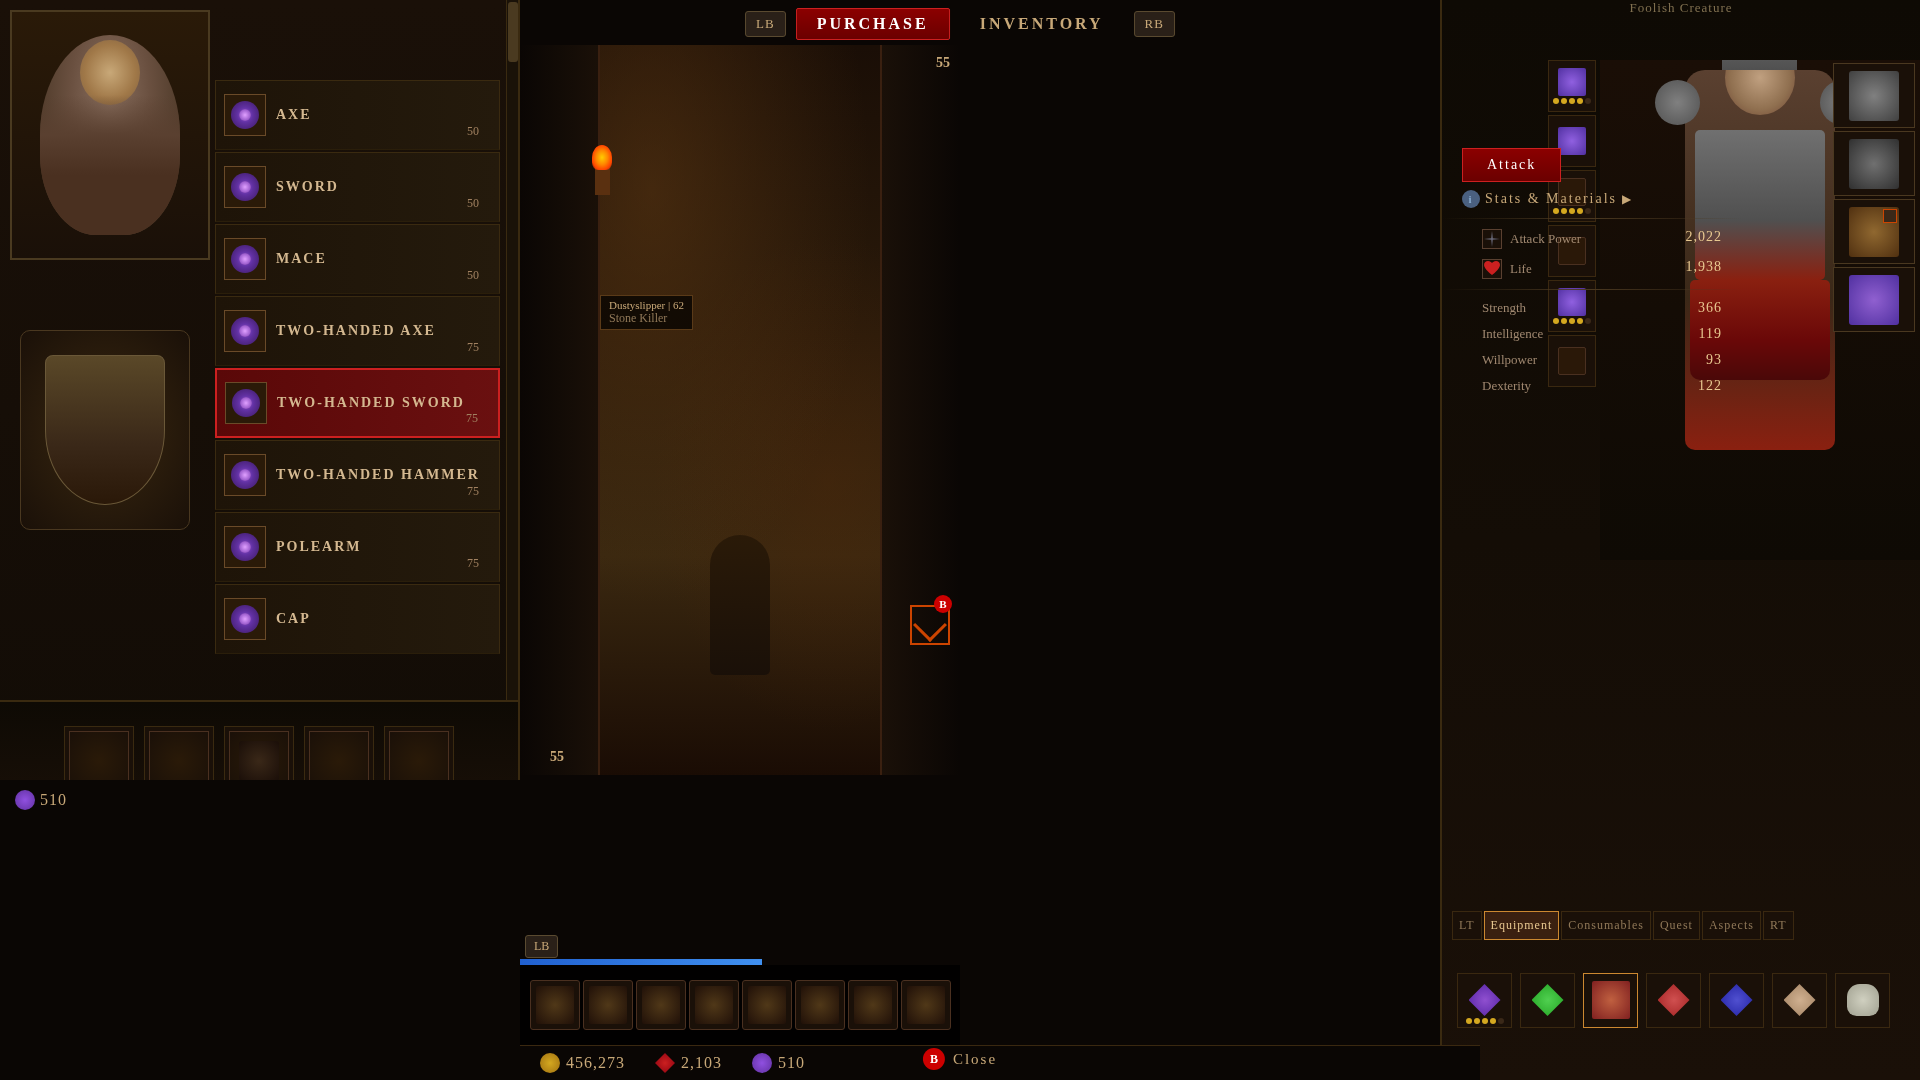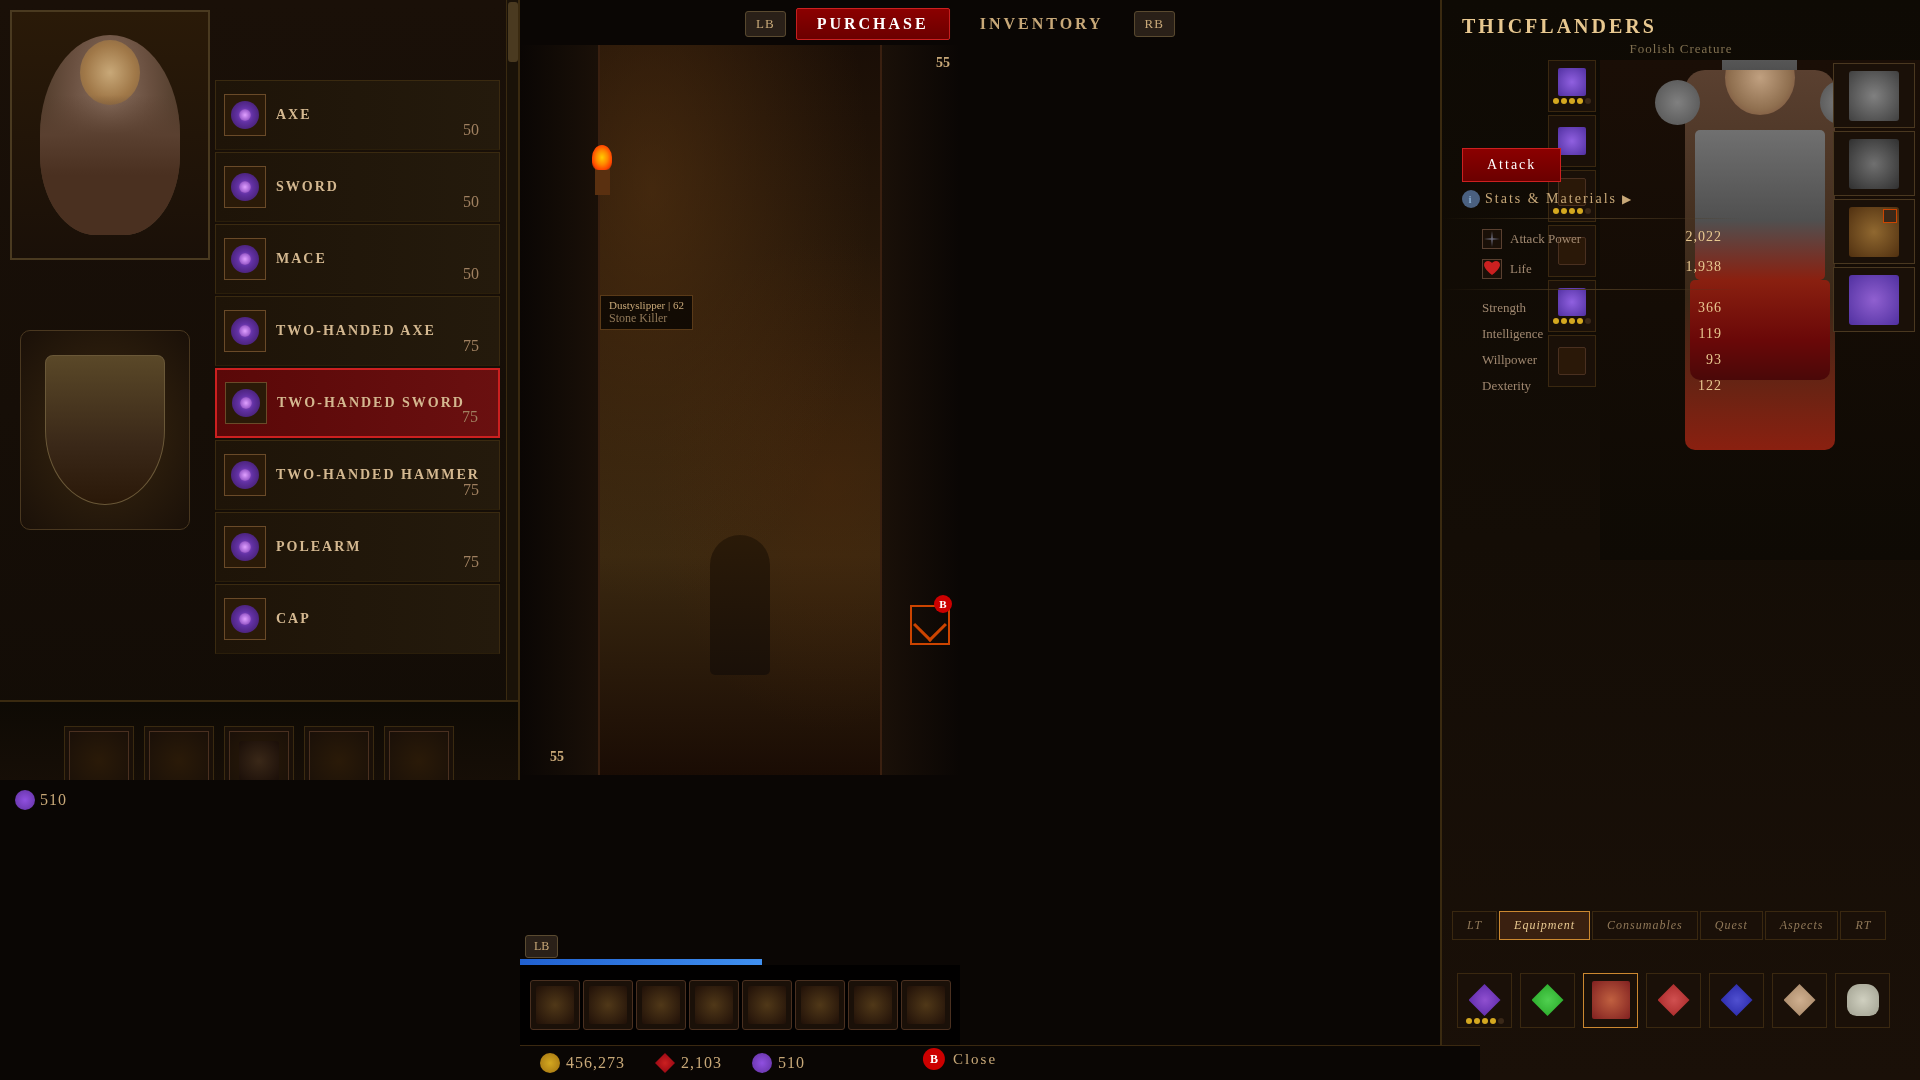--- a/index.html
+++ b/index.html
@@ -220,21 +220,21 @@
       font-size: 14px;
       letter-spacing: 2px;
       text-transform: uppercase;
       font-weight: bold;
     }
     .item-price {
       position: absolute;
       right: 20px;
       bottom: 10px;
       color: #a08060;
-      font-size: 16px;
+      font-size: 12px;
     }
 
     
     .sell-panel {
       position: absolute;
       left: 0;
       bottom: 0;
       width: 520px;
       height: 120px;
       background: linear-gradient(180deg, #0e0a04 0%, #1a1008 100%);
@@ -635,28 +635,27 @@
     .equip-tabs {
       position: absolute;
       bottom: 140px;
       left: 0;
       width: 480px;
       display: flex;
       gap: 2px;
       padding: 0 10px;
     }
     .equip-tab {
-      padding: 6px 14px;
+      padding: 6px 6px;
       background: #1a1008;
       border: 1px solid #3a2810;
       color: #907858;
       font-size: 12px;
       letter-spacing: 1px;
       cursor: pointer;
-      font-style: italic;
     }
     .equip-tab.active {
       background: #3a2010;
       border: 1px solid #cc8830;
       color: #e8c890;
     }
     .equip-tab.btn-indicator {
       background: #1a1008;
       color: #907858;
     }
@@ -989,21 +988,20 @@
 
 <div style="position:absolute;left:520px;bottom:115px;width:440px;height:6px;background:#0a0604;">
   <div style="height:100%;width:55%;background:linear-gradient(90deg,#2060d0 0%,#4090f0 100%);"></div>
 </div>
 <div style="position:absolute;left:525px;bottom:122px;">
   <div style="background:#2a2018;border:1px solid #5a4a30;color:#c8a878;padding:3px 8px;font-size:12px;border-radius:3px;font-family:Georgia,serif;">LB</div>
 </div>
 
 <div class="stats-panel" style="right:0;width:480px;">
 
-  <div class="character-name">THICFLANDERS</div>
   <div class="character-desc">Foolish Creature</div>
 
   <div class="char-render">
     <div class="char-3d">
       <div class="char-body">
         <div class="char-head"></div>
         <div class="char-helmet"></div>
         <div class="char-shoulder-l"></div>
         <div class="char-shoulder-r"></div>
 

